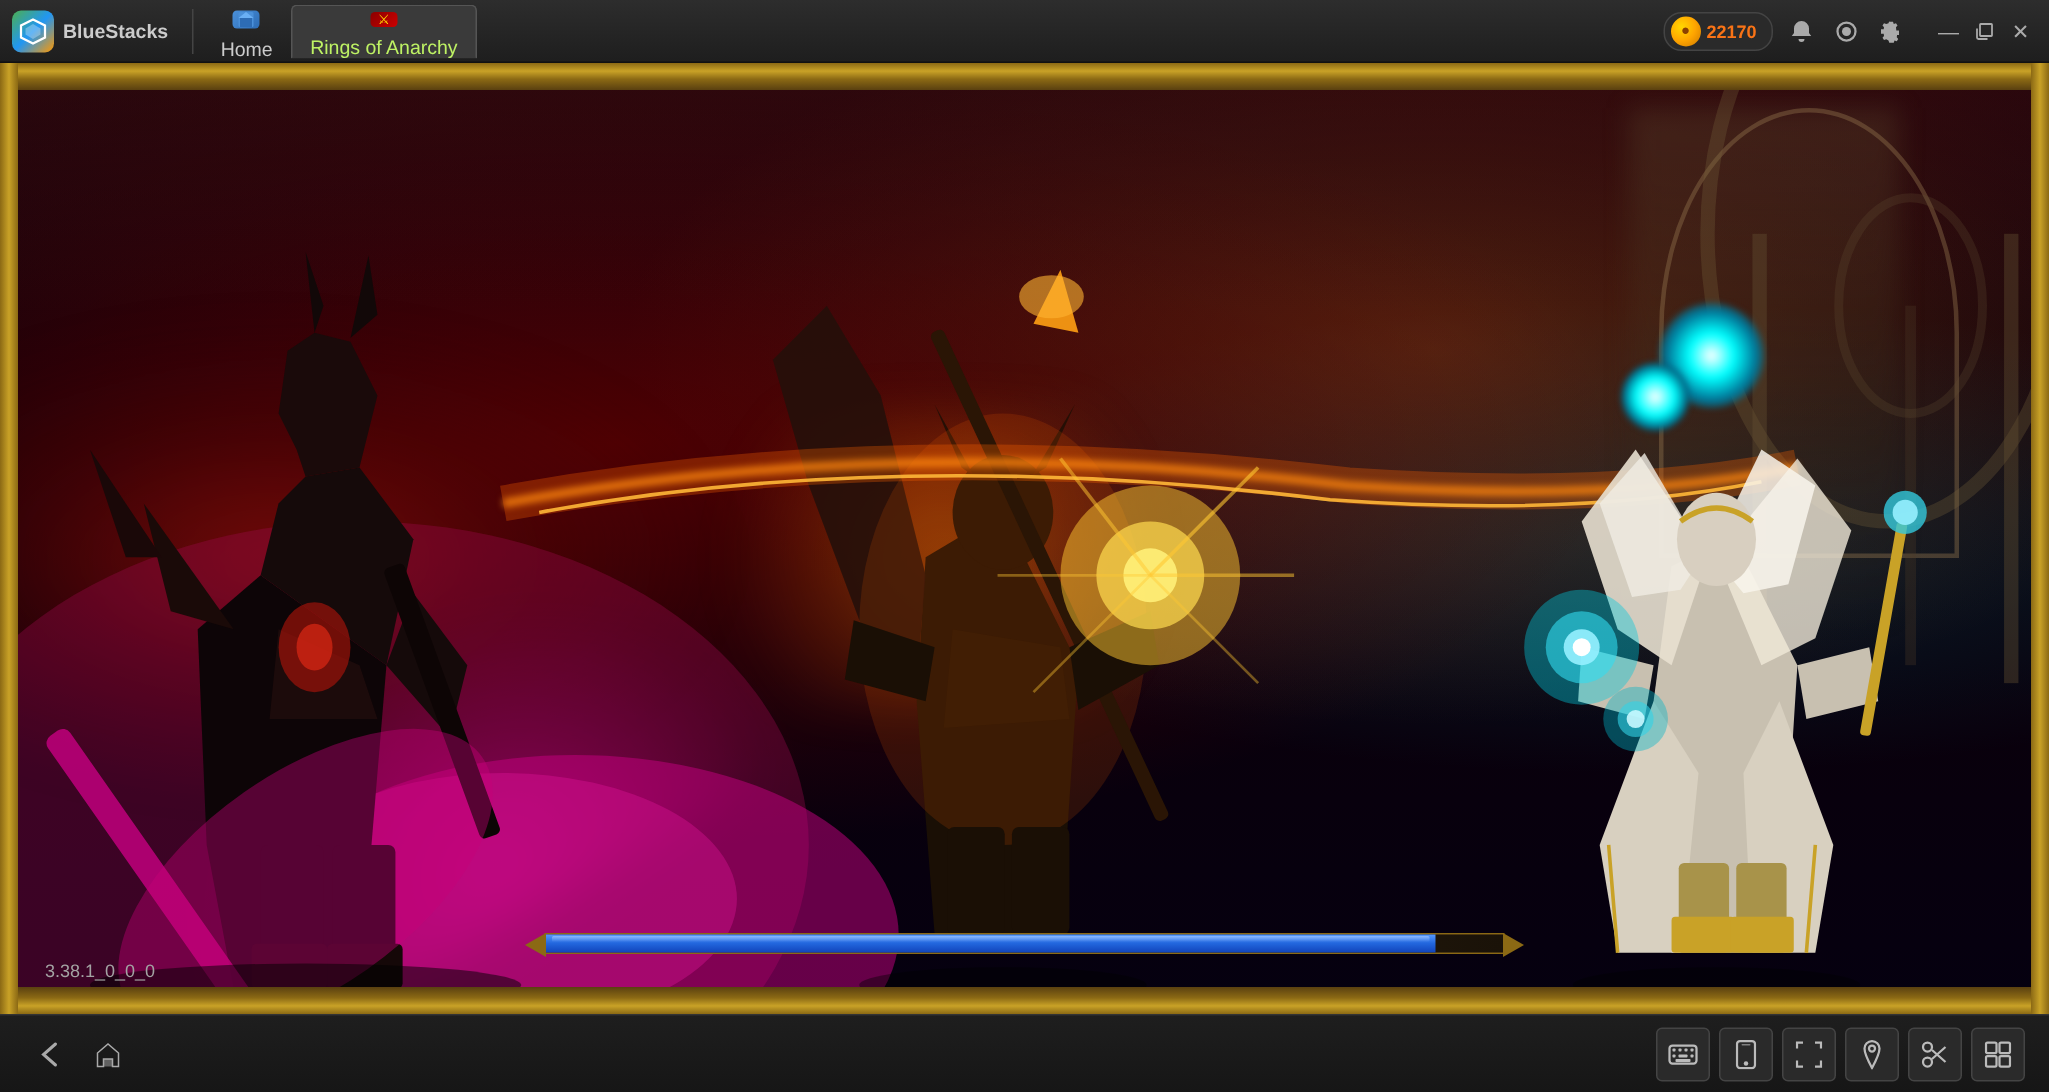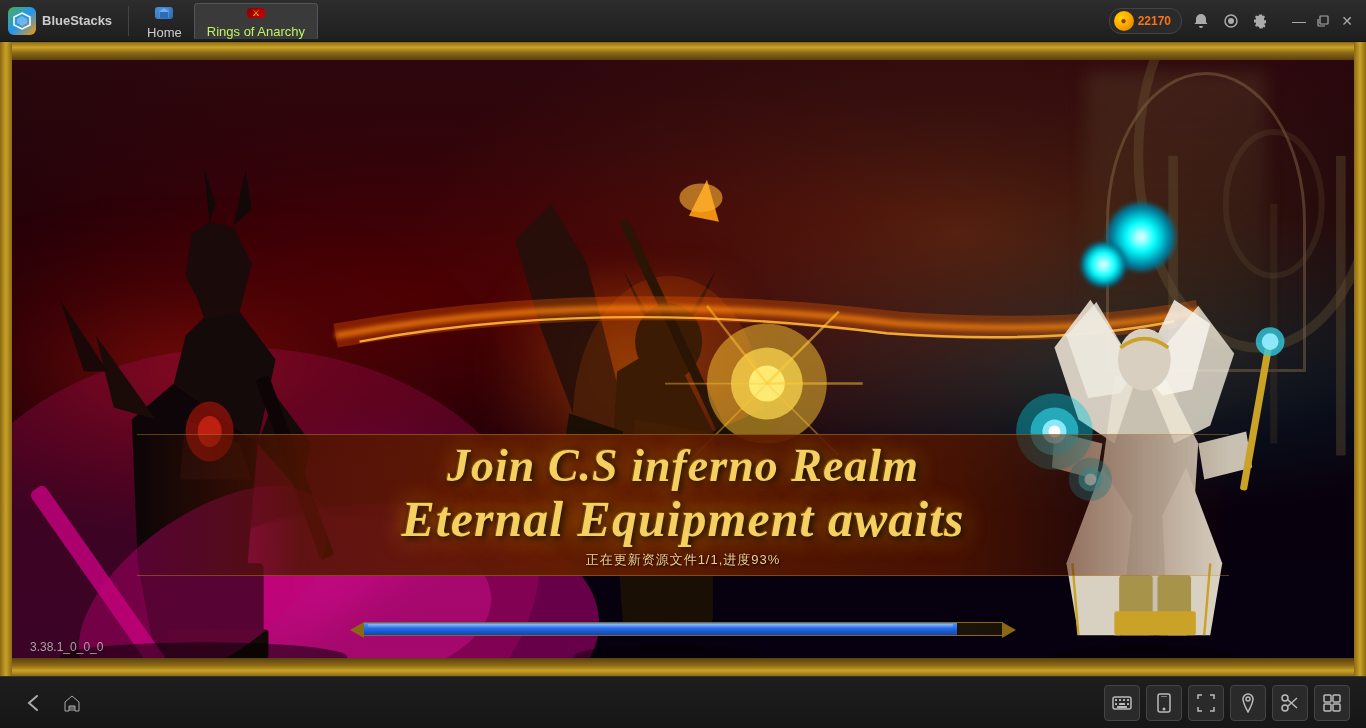--- a/index.html
+++ b/index.html
@@ -726,27 +726,20 @@
 
       <ellipse cx="170" cy="578" rx="120" ry="12" fill="rgba(0,0,0,0.5)"></ellipse>
       <ellipse cx="558" cy="578" rx="80" ry="10" fill="rgba(0,0,0,0.4)"></ellipse>
       <ellipse cx="955" cy="578" rx="80" ry="10" fill="rgba(0,0,0,0.35)"></ellipse>
     </svg>
 
     <div class="red-weapon-glow"></div>
     <div class="energy-orb energy-orb-1"></div>
     <div class="energy-orb energy-orb-2"></div>
 
-    <div id="text-overlay">
-      <div class="banner-bg">
-        <div class="game-title-line1">Join C.S inferno Realm</div>
-        <div class="game-title-line2">Eternal Equipment awaits</div>
-        <div class="subtitle-text">正在更新资源文件1/1,进度93%</div>
-      </div>
-    </div>
 
     <div id="progress-area">
       <div class="progress-track">
         <div class="progress-fill" style="width: 93%;"></div>
       </div>
     </div>
 
     <div id="version-text">3.38.1_0_0_0</div>
 
   </div>

